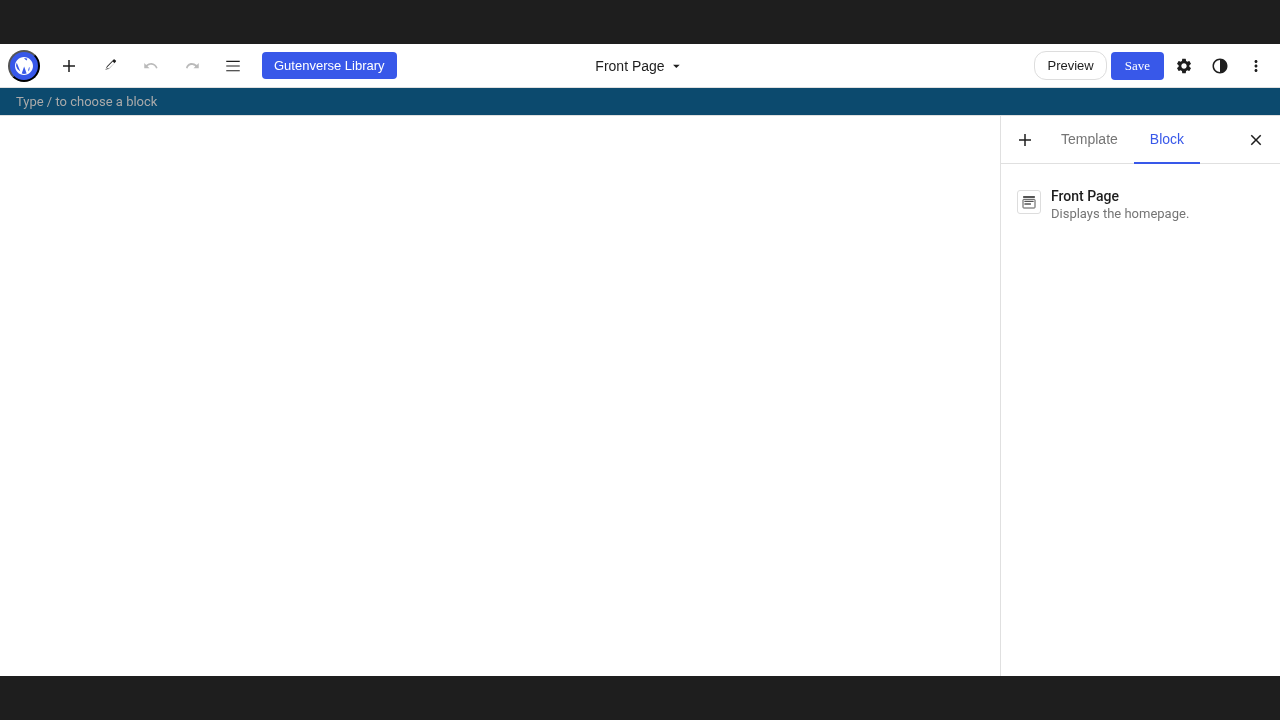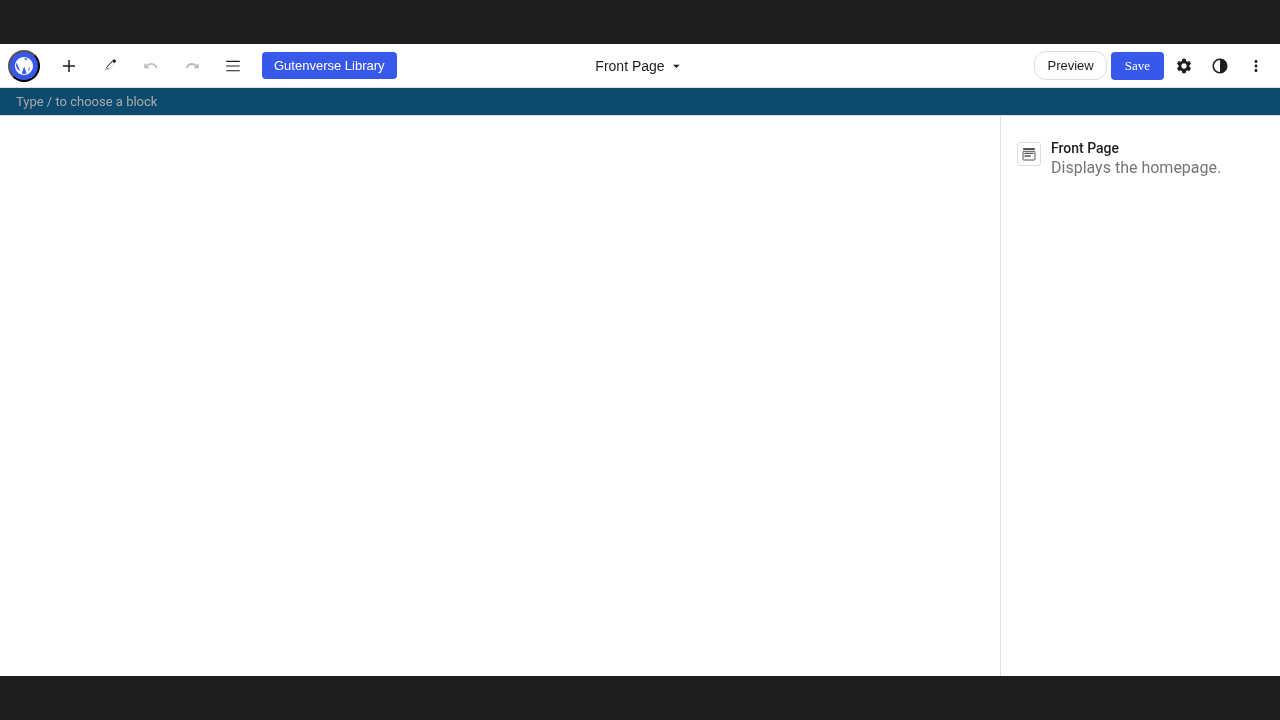--- a/index.html
+++ b/index.html
@@ -234,21 +234,21 @@
       border-radius: 3px;
       display: flex;
       align-items: center;
       justify-content: center;
       flex-shrink: 0;
       margin-top: 2px;
     }
 
     .template-info { display: flex; flex-direction: column; }
     .template-name { font-size: 14px; font-weight: 500; color: #1e1e1e; }
-    .template-desc { font-size: 16px; color: #757575; margin-top: 2px; }
+    .template-desc { font-size: 13px; color: #757575; margin-top: 2px; }
   </style>
 </head>
 <body>
 
 <div style="background:#1e1e1e; height:44px; width:100%;"></div>
 
 <div class="toolbar">
   <div class="toolbar-left">
 
     <button class="wp-logo" title="WordPress">
@@ -325,20 +325,38 @@
 
 <div class="hint-bar">
   <span class="hint-text">Type / to choose a block</span>
 </div>
 
 <div class="main-content">
 
   <div class="editor-area"></div>
 
   <div class="sidebar">
+    <div class="sidebar-header">
+      <button class="sidebar-add-btn" title="Add new template or pattern">
+        <svg width="18" height="18" viewBox="0 0 24 24" fill="currentColor">
+          <path d="M11 11V4h2v7h7v2h-7v7h-2v-7H4v-2h7z"></path>
+        </svg>
+      </button>
+
+      <div class="sidebar-tabs">
+        <button class="sidebar-tab">Template</button>
+        <button class="sidebar-tab active">Block</button>
+      </div>
+
+      <button class="sidebar-close-btn" title="Close settings">
+        <svg width="18" height="18" viewBox="0 0 24 24" fill="currentColor">
+          <path d="M19 6.41L17.59 5 12 10.59 6.41 5 5 6.41 10.59 12 5 17.59 6.41 19 12 13.41 17.59 19 19 17.59 13.41 12 19 6.41z"></path>
+        </svg>
+      </button>
+    </div>
 
     <div class="sidebar-content">
       <div class="template-item">
         <div class="template-icon">
           <svg width="16" height="16" viewBox="0 0 24 24" fill="#555">
             <rect x="3" y="3" width="18" height="3" rx="1"></rect>
             <rect x="3" y="8" width="18" height="13" rx="1" fill="none" stroke="#555" stroke-width="1.5"></rect>
             <rect x="5" y="10" width="14" height="2" rx="0.5"></rect>
             <rect x="5" y="14" width="10" height="2" rx="0.5"></rect>
           </svg>

